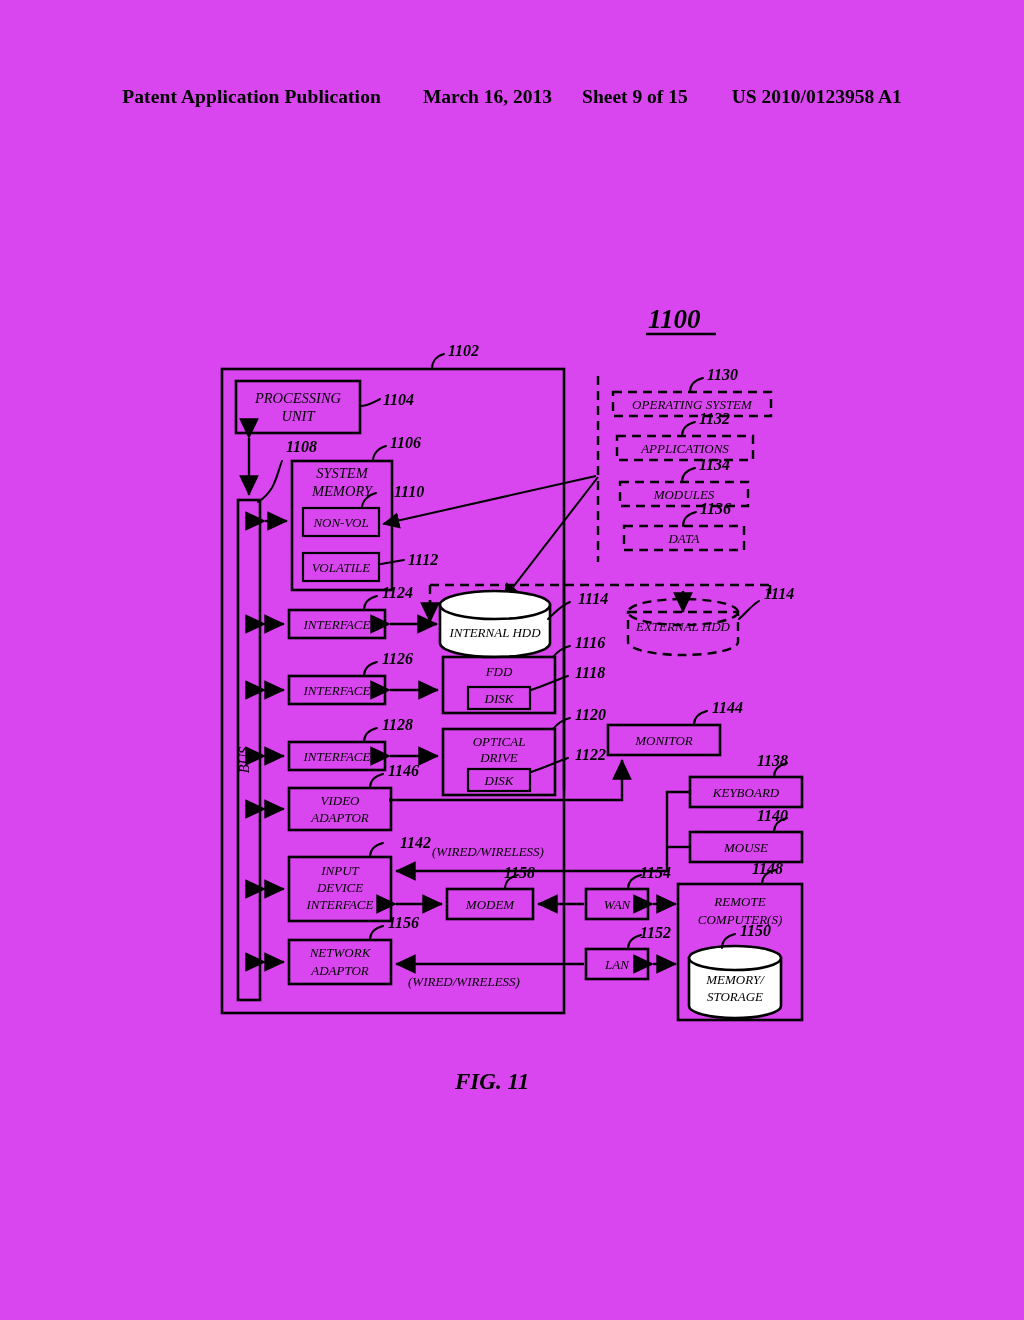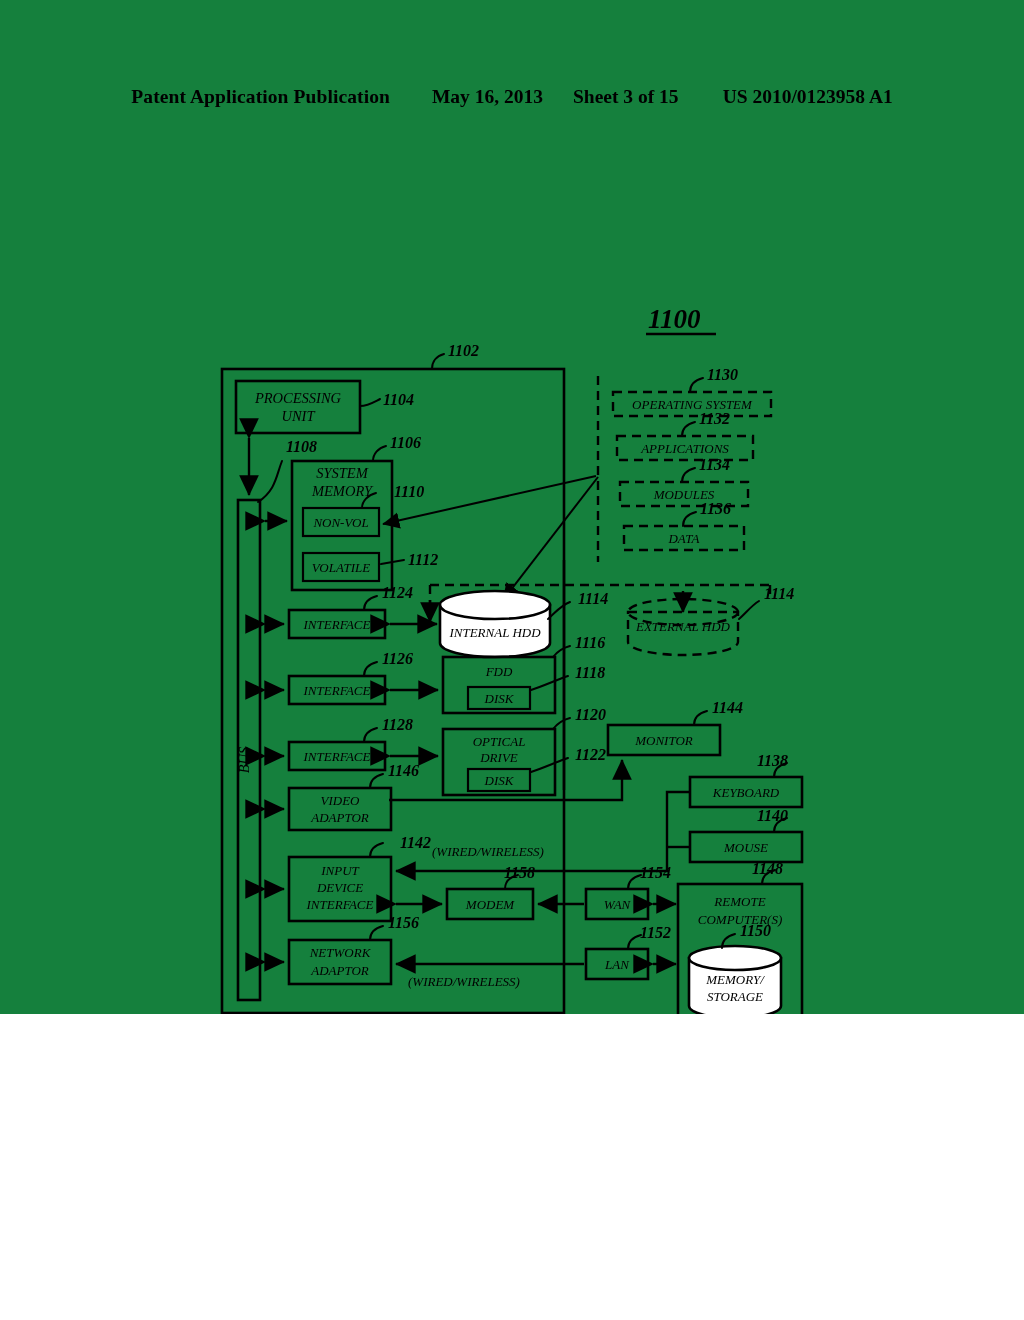--- a/index.html
+++ b/index.html
@@ -1,17 +1,17 @@
 <!DOCTYPE html>
 <html><head>
 <meta charset="utf-8">
 <style>
   html,body{margin:0;padding:0;background:#ffffff;}
   body{width:1024px;height:1320px;font-family:"Liberation Serif",serif;color:#000;}
-  #page{position:relative;width:1024px;height:1014px;overflow:hidden;background:#15803d;}
+  #page{position:relative;width:1024px;height:1320px;overflow:hidden;background:#d946ef;}
 
   .hdr{position:absolute;top:86px;left:0;width:1024px;
        font-family:"Liberation Serif",serif;font-weight:bold;font-size:19.5px;
        display:flex;justify-content:center;align-items:baseline;white-space:pre;}
   .hdr .pub{letter-spacing:.1px;}
   .hdr .gap1{display:inline-block;width:42px;}
   .hdr .gap2{display:inline-block;width:30px;}
   .hdr .gap3{display:inline-block;width:44px;}
 
   svg{position:absolute;left:0;top:0;}
@@ -31,23 +31,23 @@
   .dcyl{fill:none;stroke:#000;stroke-width:2.4;stroke-dasharray:9 6;}
 </style>
 </head>
 <body>
 
 <div id="page">
 
   <div class="hdr">
     <span class="pub">Patent Application Publication</span>
     <span class="gap1"></span>
-    <span>May 16, 2013</span>
+    <span>March 16, 2013</span>
     <span class="gap2"></span>
-    <span>Sheet 3 of 15</span>
+    <span>Sheet 9 of 15</span>
     <span class="gap3"></span>
     <span>US 2010/0123958 A1</span>
   </div>
 
   <svg width="1024" height="1320" viewBox="0 0 1024 1320">
     <defs>
       <marker id="ah" markerWidth="9" markerHeight="9" refX="8.2" refY="4.5" orient="auto" markerUnits="strokeWidth">
         <path d="M0,0.4 L8.6,4.5 L0,8.6 z" fill="#000"></path>
       </marker>
       <marker id="ahs" markerWidth="8" markerHeight="8" refX="7.4" refY="4" orient="auto" markerUnits="strokeWidth">

